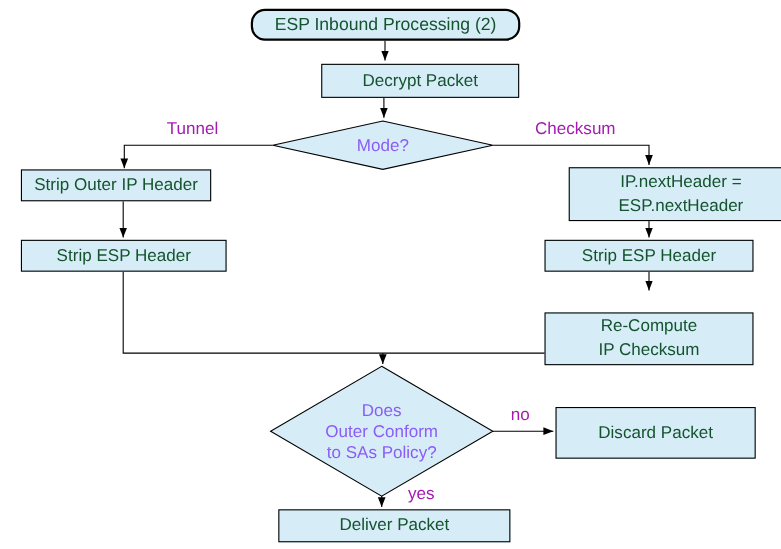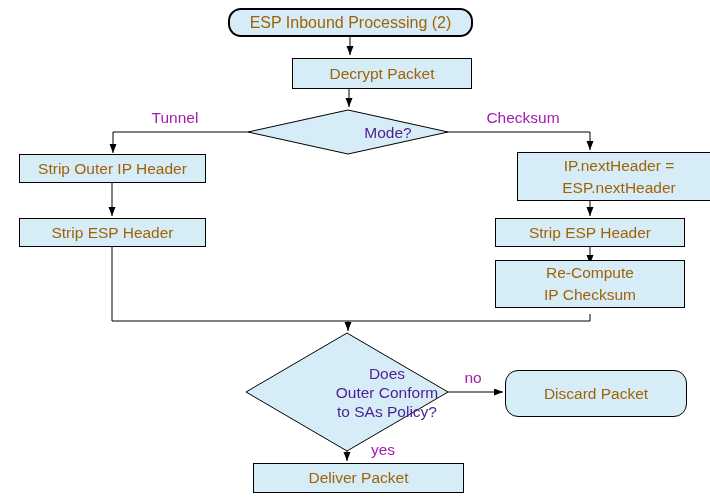--- a/index.html
+++ b/index.html
@@ -20,49 +20,48 @@
     left: 0;
     top: 0;
     width: 710px;
     height: 499px;
   }
   .node {
     position: absolute;
     box-sizing: border-box;
     background: #d6edf8;
     border: 1px solid #000000;
-    color: #a16207;
+    color: #14532d;
     font-size: 15.5px;
     line-height: 20px;
     display: flex;
     align-items: center;
     justify-content: center;
     text-align: center;
     white-space: pre-line;
   }
   .node.rounded {
     border-width: 2px;
     border-radius: 13px;
     font-size: 16px;
   }
   .node.two-line {
     line-height: 22px;
   }
   .diamond-label {
     position: absolute;
-    color: #4c1d95;
+    color: #8b5cf6;
     font-size: 15.5px;
     line-height: 19px;
     display: flex;
     align-items: center;
     justify-content: center;
     text-align: center;
     white-space: pre-line;
     pointer-events: none;
-    margin-left: 40px;
   }
   .edge-label {
     position: absolute;
     color: #a21caf;
     font-size: 15.5px;
     text-align: center;
   }
 </style>
 </head>
 <body>
@@ -95,33 +94,33 @@
     <polygon points="347,333 448,392 347,451 246,392" fill="#d6edf8" stroke="#000000" stroke-width="1"></polygon>
 
     <line x1="448" y1="392" x2="503" y2="392" stroke="#000" stroke-width="1" marker-end="url(#arw)"></line>
     <line x1="347" y1="451" x2="347" y2="461" stroke="#000" stroke-width="1" marker-end="url(#arw)"></line>
   </svg>
 
   <div class="node rounded" style="left:228px; top:8px; width:245px; height:29px;">ESP Inbound Processing (2)</div>
 
   <div class="node" style="left:260px; top:58px; width:180px; height:31px;margin-left:32px;">Decrypt Packet</div>
 
-  <div class="node" style="left:19px; top:154px; width:187px; height:29px;">Strip Outer IP Header</div>
+  <div class="node" style="left:19px; top:154px; width:173px; height:29px;">Strip Outer IP Header</div>
 
   <div class="node" style="left:19px; top:218px; width:187px; height:29px;">Strip ESP Header</div>
 
   <div class="node two-line" style="left:517px; top:152px; width:204px; height:49px;">IP.nextHeader =
 ESP.nextHeader</div>
 
   <div class="node" style="left:495px; top:218px; width:190px; height:29px;">Strip ESP Header</div>
 
-  <div class="node two-line" style="left:495px; top:260px; width:190px; height:48px;">Re-Compute
+  <div class="node two-line" style="left:495px; top:284px; width:190px; height:48px;">Re-Compute
 IP Checksum</div>
 
-  <div class="node" style="left:505px; top:370px; width:182px; height:47px;border-radius:13px;">Discard Packet</div>
+  <div class="node" style="left:505px; top:370px; width:182px; height:47px;">Discard Packet</div>
 
   <div class="node" style="left:253px; top:463px; width:211px; height:30px;">Deliver Packet</div>
 
   <div class="diamond-label" style="left:298px; top:121px; width:100px; height:22px;">Mode?</div>
 
   <div class="diamond-label" style="left:262px; top:363px; width:170px; height:58px;">Does
 Outer Conform
 to SAs Policy?</div>
 
   <div class="edge-label" style="left:135px; top:109px; width:80px;">Tunnel</div>

